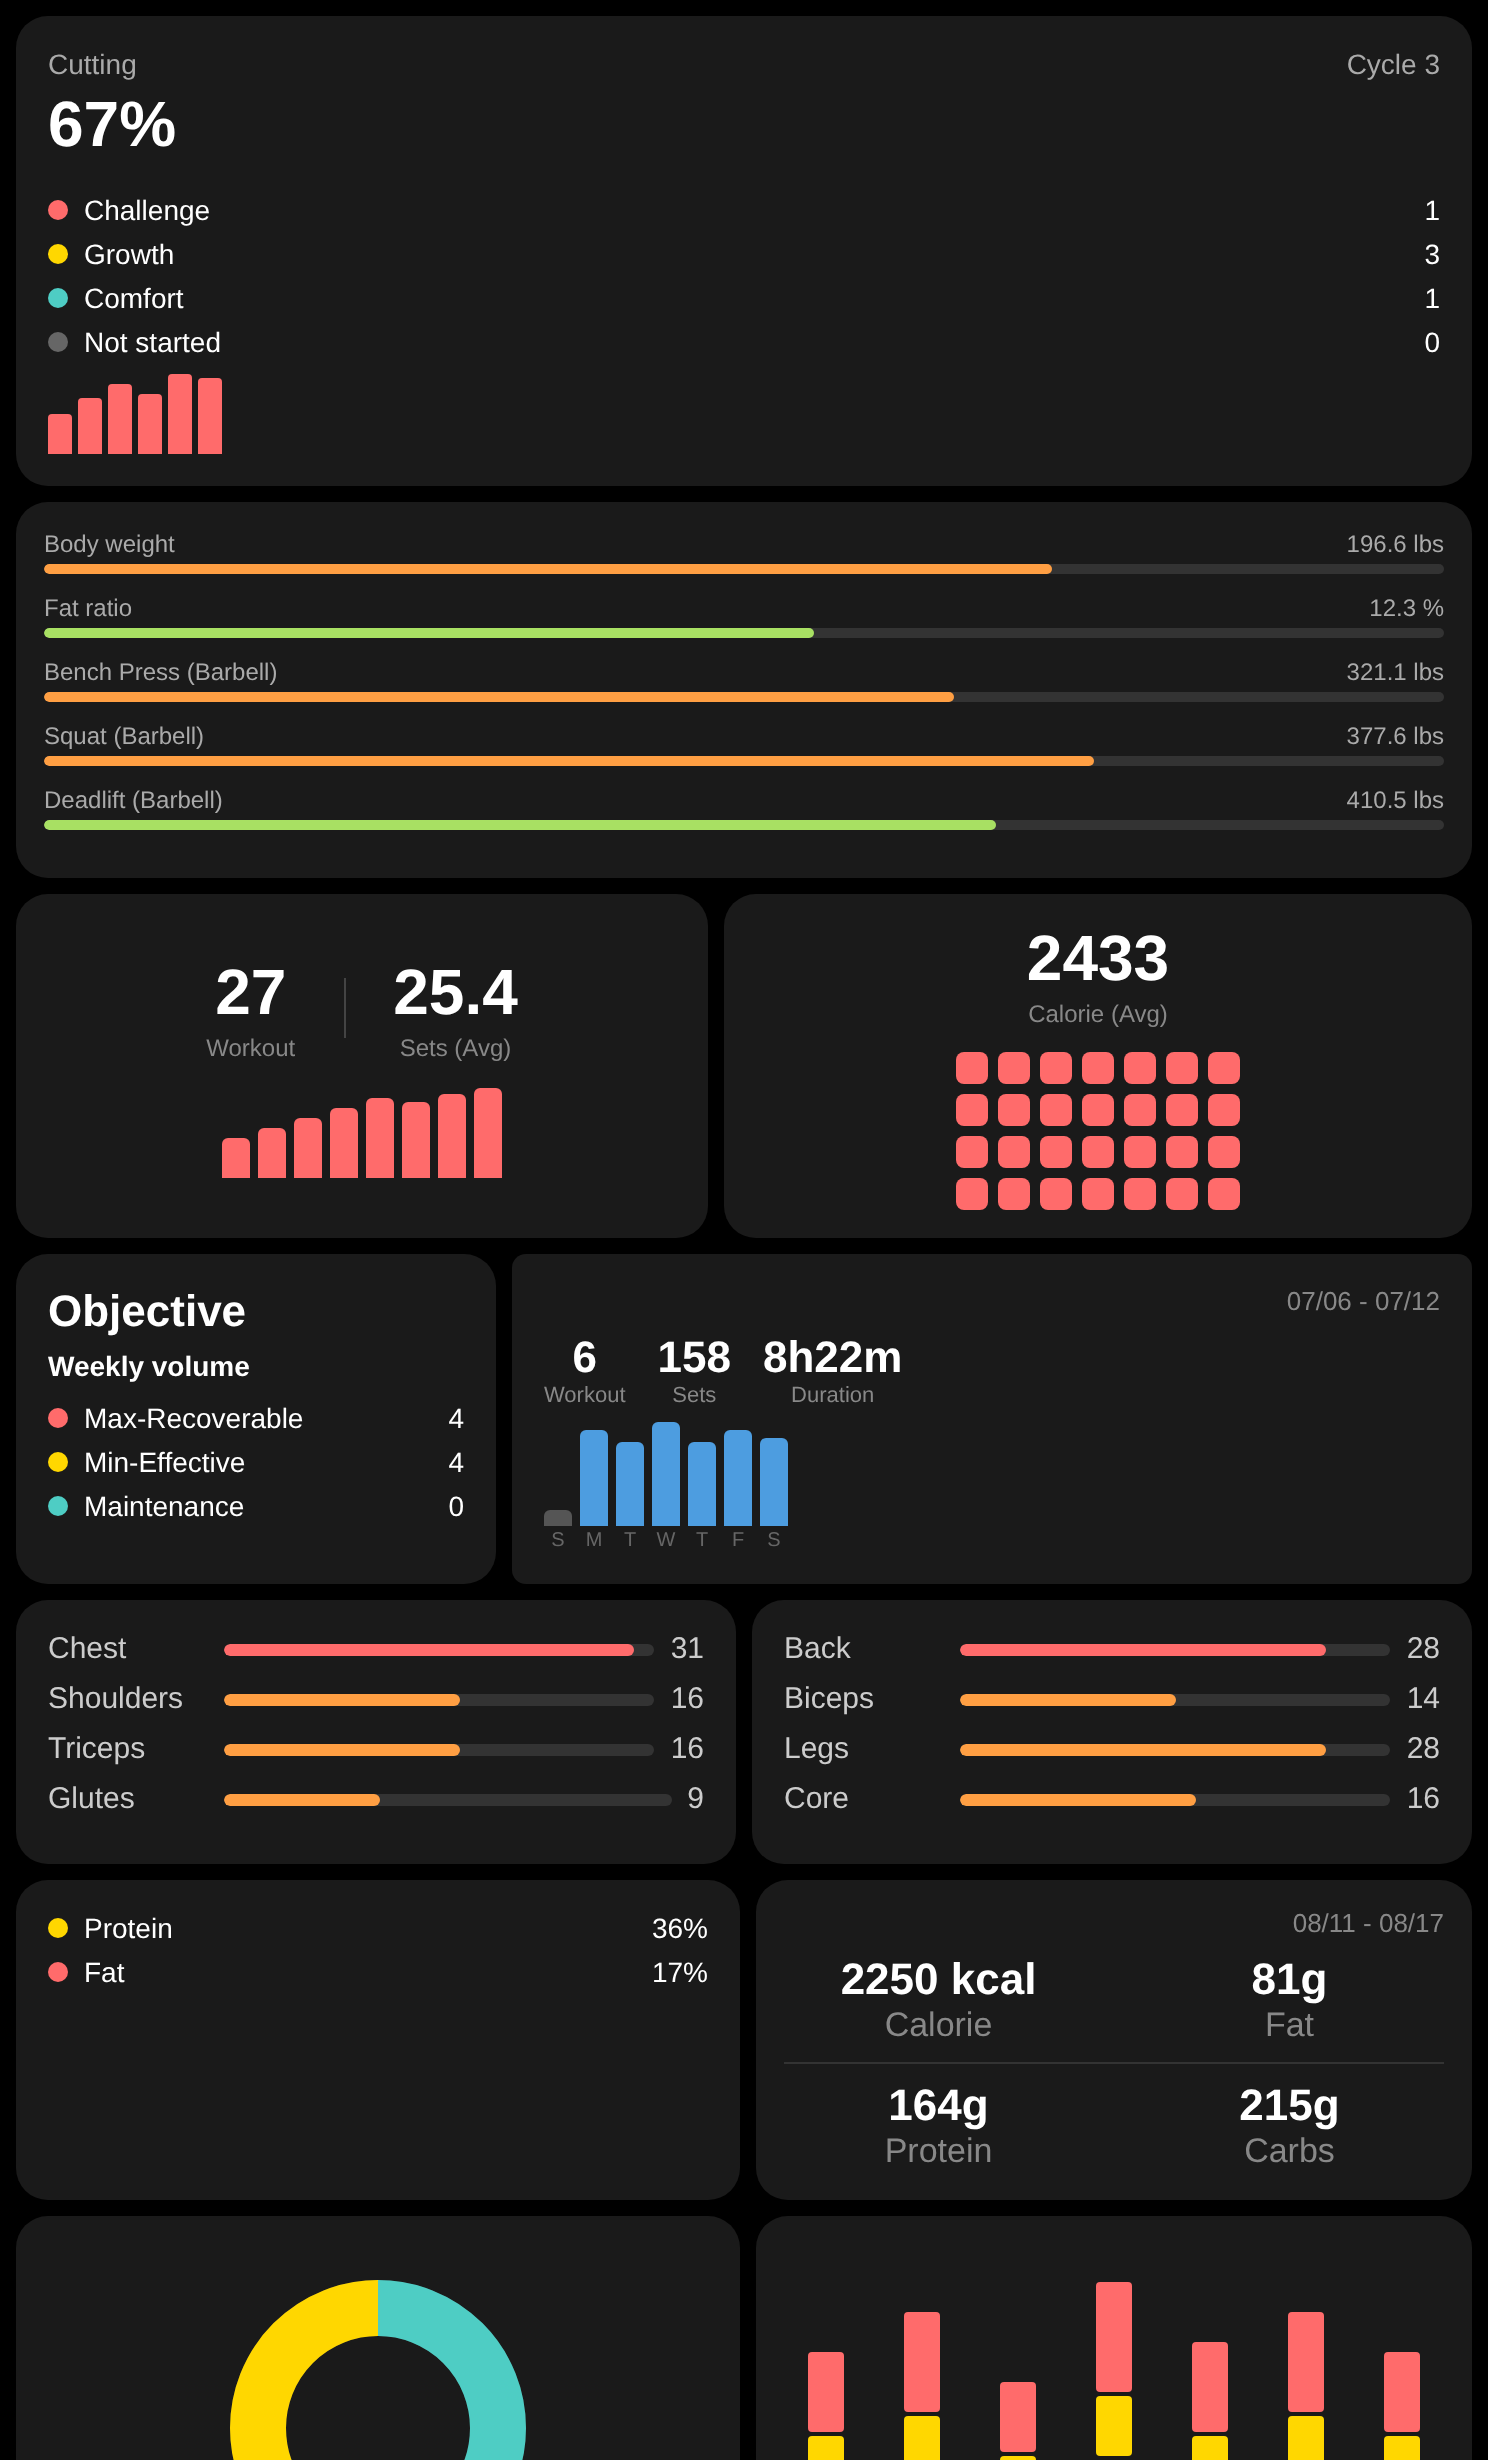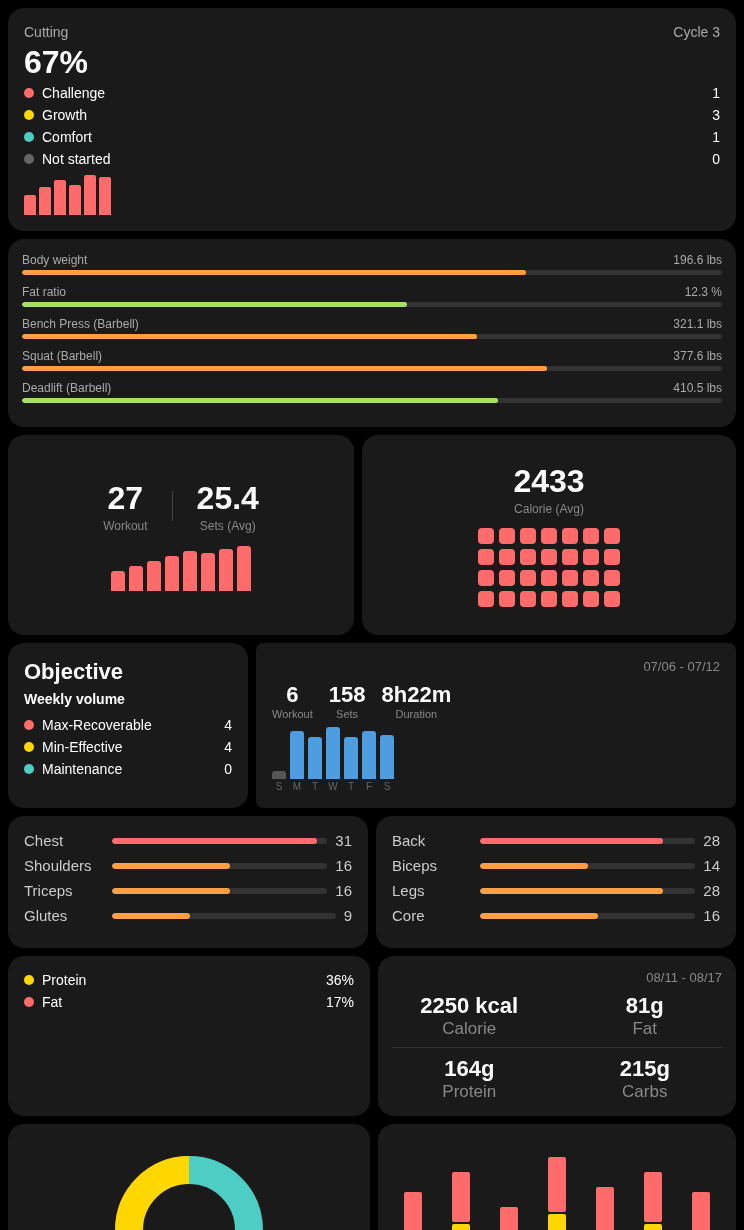--- a/index.html
+++ b/index.html
@@ -32,21 +32,21 @@
       display: flex;
       justify-content: space-between;
       color: #aaa;
       font-size: 14px;
       margin-bottom: 4px;
     }
     .cutting-percent {
       font-size: 32px;
       font-weight: 700;
       color: #fff;
-      margin-bottom: 4px;
+      margin-bottom: 16px;
     }
     .legend-item {
       display: flex;
       align-items: center;
       justify-content: space-between;
       margin-bottom: 6px;
       font-size: 14px;
     }
     .legend-left {
       display: flex;
@@ -97,21 +97,20 @@
     .mid-row {
       display: flex;
       gap: 8px;
       padding: 0 8px 8px;
     }
 
     
     .workout-stats-card {
       background: #1a1a1a;
       border-radius: 16px;
-      padding: 14px;
       flex: 1;
       display: flex;
       flex-direction: column;
       align-items: center;
       justify-content: center;
     }
     .big-number {
       font-size: 32px;
       font-weight: 700;
     }
@@ -125,21 +124,21 @@
       gap: 24px;
       align-items: center;
       justify-content: center;
     }
     .stat-item { text-align: center; }
 
     
     .calorie-card {
       background: #1a1a1a;
       border-radius: 16px;
-      padding: 28px;
+      padding: 14px;
       flex: 1;
       display: flex;
       flex-direction: column;
       align-items: center;
       justify-content: center;
     }
 
     
     .dot-grid {
       display: grid;

